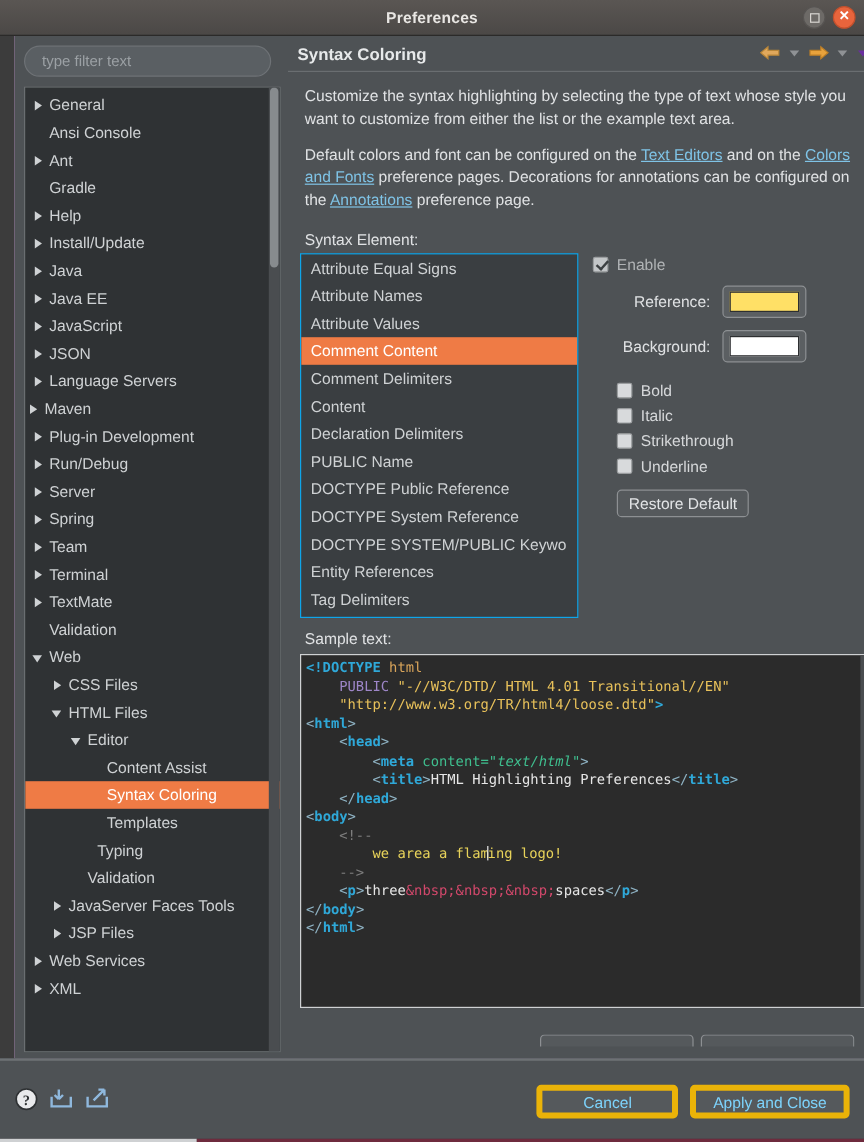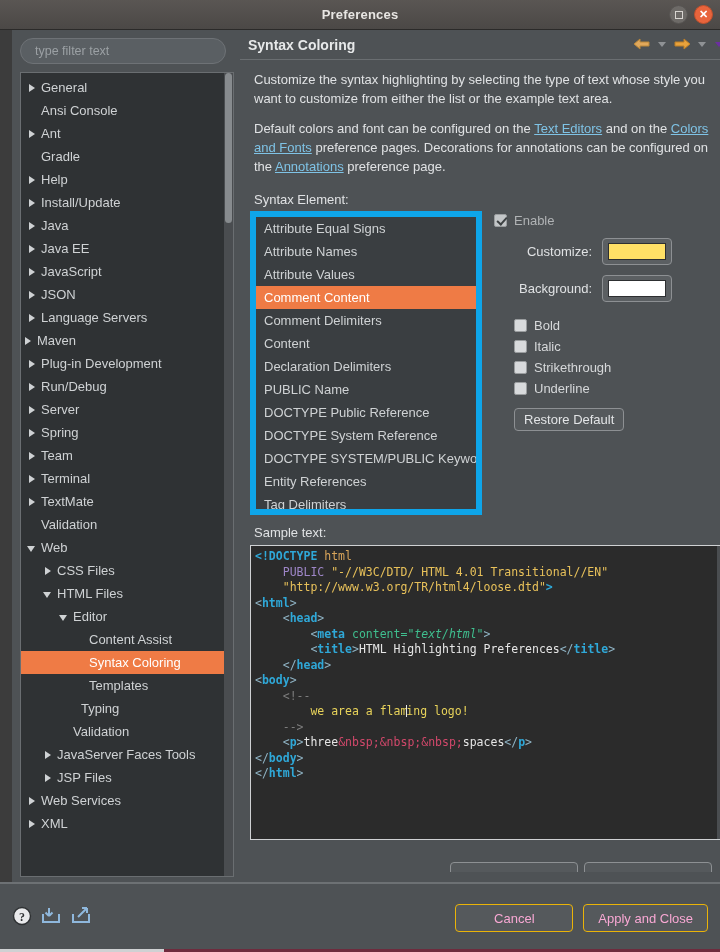--- a/index.html
+++ b/index.html
@@ -134,21 +134,21 @@
   .desc p { margin: 0 0 11px 0; }
   .desc a { color: #7fc3e6; text-decoration: underline; cursor: pointer; }
 
   .field-label { color: #e0e2e4; font-size: 13px; padding: 5px 0 4px 14px; }
 
   .mid-row { display: flex; padding: 0 0 0 10px; }
 
   .list-box {
     width: 232px; height: 304px;
     background: #3a3e41;
-    border: 6px solid #0ea5e9;
+    border: 1px solid #0ea5e9;
     overflow: hidden; position: relative;
   }
   .list-item {
     height: 23px; line-height: 23px;
     color: #cfd2d4; font-size: 13px;
     padding-left: 8px; white-space: nowrap; cursor: default;
   }
   .list-item.selected { background: #ef7b45; color: #ffffff; }
 
   .style-panel { padding-left: 12px; padding-top: 2px; width: 240px; }
@@ -242,22 +242,22 @@
     width: 720px; height: 70px;
     background: #4e5255;
     border-top: 2px solid #6d7174;
     display: flex; align-items: center;
     padding: 0 12px;
   }
   .footer-icons { display: flex; align-items: center; gap: 8px; }
   .footer-spacer { flex: 1; }
   .footer-btns { display: flex; gap: 10px; }
   .btn {
-    background: #55595c; border: 1px solid #eab308; border-radius: 4px;
-    color: #f9a8d4; font-size: 13px;
+    background: #55595c; border: 5px solid #eab308; border-radius: 4px;
+    color: #7dd3fc; font-size: 13px;
     height: 28px; padding: 0 14px; cursor: pointer;
     font-family: "Liberation Sans", sans-serif;
   }
   .btn.wide { min-width: 120px; }
   .btn.cancel { min-width: 118px; }
   .statusline {
     position: absolute; left: 0; top: 949px; width: 720px; height: 3px;
     background: #3c3c3c;
   }
   .statusline .left { position:absolute; left:0; top:0; width:164px; height:3px; background:#cfd1d3;}
@@ -474,21 +474,21 @@
           </div>
       </div>
 
       <div class="style-panel">
         <div class="chk-row">
           <div class="chkbox dim checked"></div>
           <span class="chk-label dim">Enable</span>
         </div>
 
         <div class="color-row">
-          <span class="color-caption">Customize:</span>
+          <span class="color-caption">Reference:</span>
           <div class="color-btn">
             <div class="color-swatch" id="fg-swatch" style="background: rgb(255, 224, 102);"></div>
           </div>
         </div>
 
         <div class="color-row">
           <span class="color-caption">Background:</span>
           <div class="color-btn">
             <div class="color-swatch" id="bg-swatch" style="background: rgb(255, 255, 255);"></div>
           </div>

